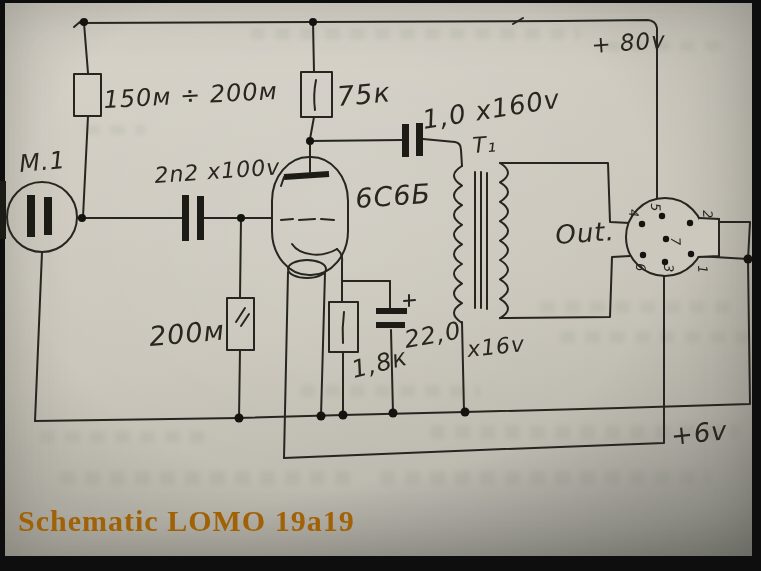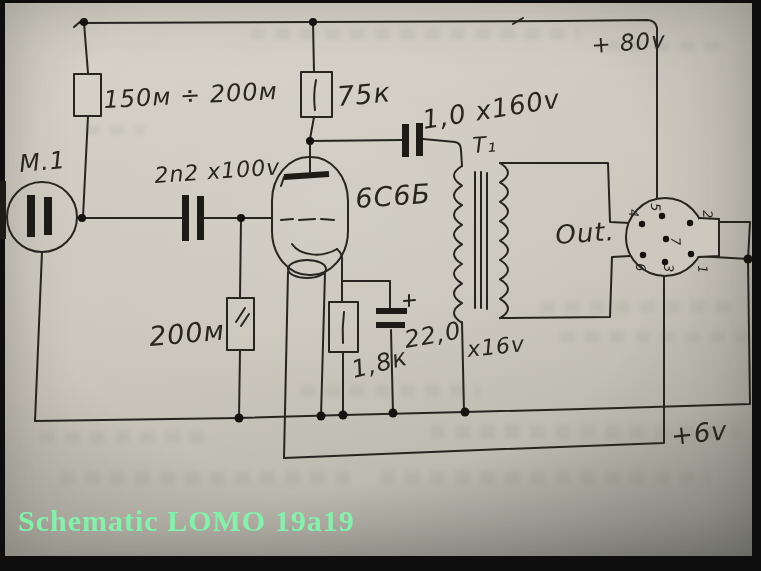--- a/index.html
+++ b/index.html
@@ -14,21 +14,21 @@
   .ghost{position:absolute;color:rgba(95,107,82,.55);opacity:.14;filter:blur(2px);border-radius:3px;
          background:repeating-linear-gradient(90deg,currentColor 0 15px,transparent 15px 25px);}
   .schem{position:absolute;left:0;top:0;}
   .ink{stroke:#26251f;fill:none;stroke-width:2;stroke-linecap:round;stroke-linejoin:round;}
   .thick{stroke:#1c1b16;stroke-width:6;fill:none;stroke-linecap:butt;}
   .fillink{fill:#1c1b16;stroke:none;}
   .dot{fill:#14130f;stroke:none;}
   text.hand{font-family:"DejaVu Sans",sans-serif;font-style:italic;fill:#28261f;letter-spacing:1px;}
   text.pin{font-family:"DejaVu Sans",sans-serif;font-size:13px;fill:#26251f;font-style:italic;}
   .caption{position:absolute;left:18px;top:504px;font-family:"Liberation Serif",serif;
-           font-weight:bold;font-size:30px;color:#86efac;letter-spacing:1px;}
+           font-weight:bold;font-size:30px;color:#a16207;letter-spacing:1px;}
 </style>
 </head>
 <body>
 
 <div class="frame">
   <div class="paper">
     <div class="vignette"></div>
 
     <div class="ghost" style="left:245px;top:25px;width:330px;height:12px;"></div>
     <div class="ghost" style="left:600px;top:38px;width:120px;height:10px;"></div>

